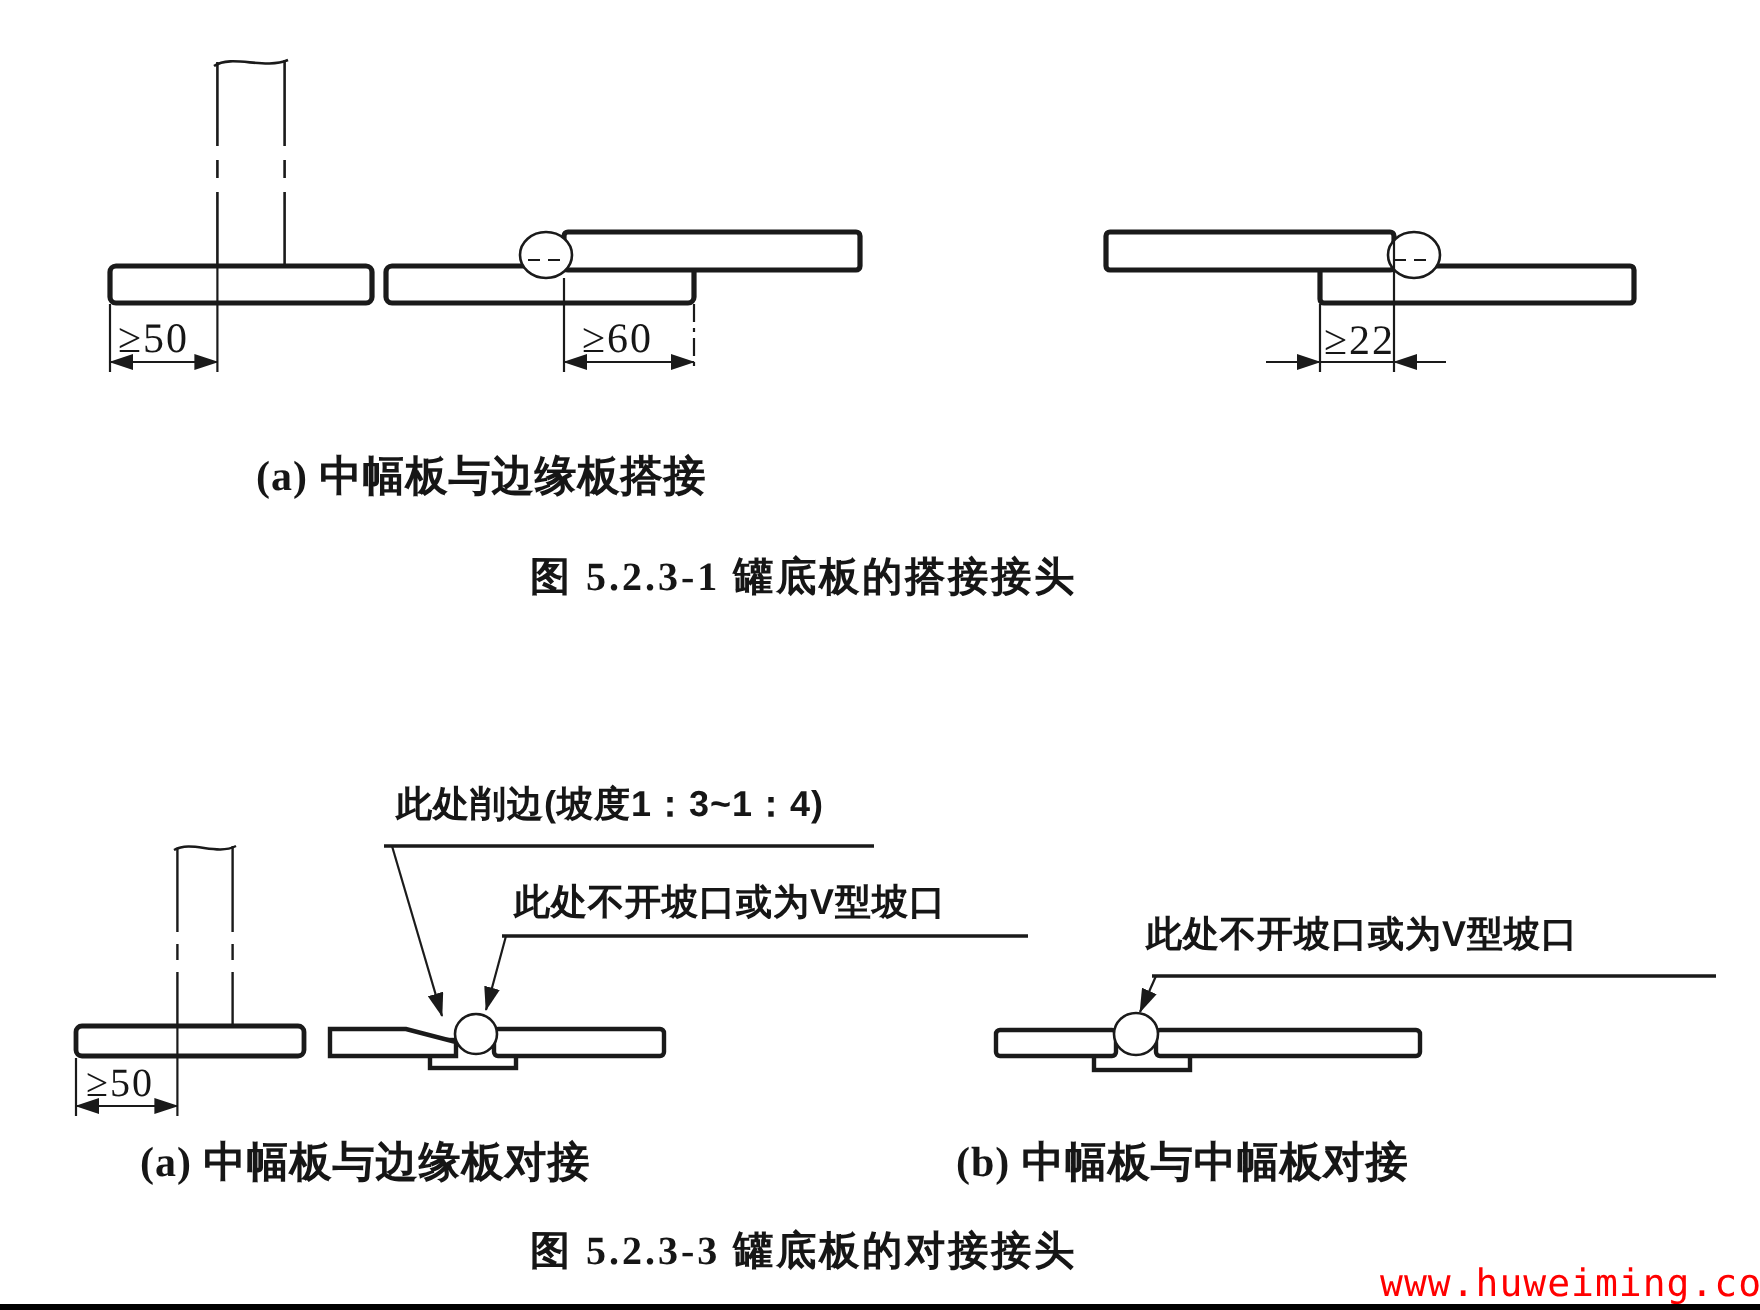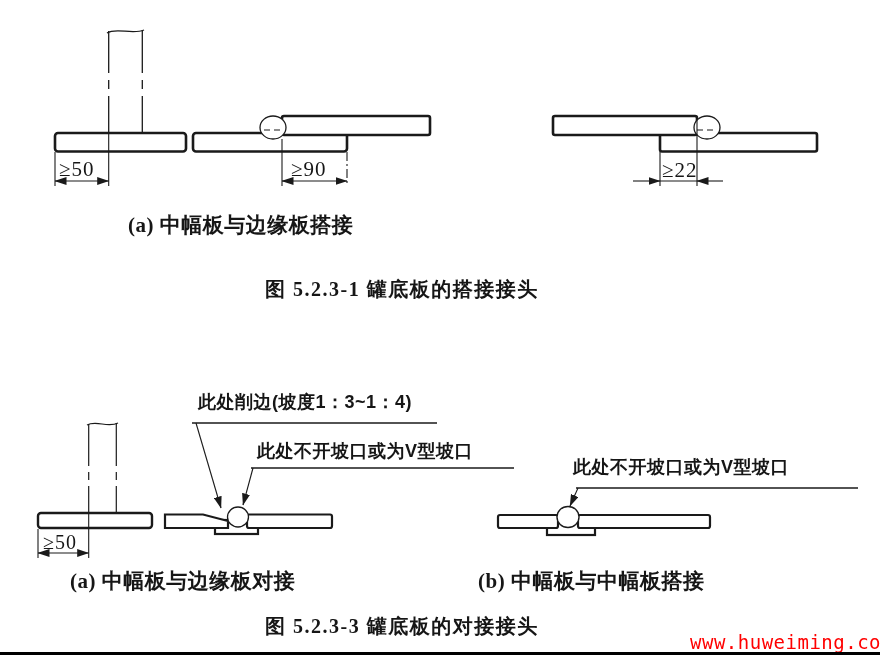--- a/index.html
+++ b/index.html
@@ -96,32 +96,32 @@
       <rect x="547" y="520" width="48" height="15" fill="#fff" stroke="#1a1a1a" stroke-width="2.2"></rect>
       <rect x="498" y="515" width="60" height="13" rx="2" fill="#fff" stroke="#1a1a1a" stroke-width="2.2"></rect>
       <rect x="578" y="515" width="132" height="13" rx="2" fill="#fff" stroke="#1a1a1a" stroke-width="2.2"></rect>
       <ellipse cx="568" cy="517" rx="11" ry="10.5" fill="#fff" stroke="#1a1a1a" stroke-width="1.3"></ellipse>
       <line x1="576" y1="488" x2="858" y2="488" stroke="#1a1a1a" stroke-width="1.7"></line>
       <line x1="578" y1="488" x2="570" y2="506" stroke="#1a1a1a" stroke-width="1.1" marker-end="url(#arr)"></line>
     </g>
   </svg>
 
   <div class="lbl dim" style="left:59px;top:158px;">≥50</div>
-  <div class="lbl dim" style="left:291px;top:158px;">≥90</div>
+  <div class="lbl dim" style="left:291px;top:158px;">≥60</div>
   <div class="lbl dim" style="left:662px;top:159px;">≥22</div>
 
-  <div class="lbl subcap" style="left:128px;top:214px;font-family:Liberation Serif, serif;">(a) 中幅板与边缘板搭接</div>
+  <div class="lbl subcap" style="left:128px;top:227px;font-family:Liberation Serif, serif;">(a) 中幅板与边缘板搭接</div>
   <div class="lbl figcap" style="left:265px;top:278px;">图 5.2.3-1  罐底板的搭接接头</div>
 
   <div class="lbl callout" style="left:198px;top:393px;">此处削边(坡度1：3~1：4)</div>
   <div class="lbl callout" style="left:257px;top:442px;">此处不开坡口或为V型坡口</div>
   <div class="lbl callout" style="left:573px;top:458px;">此处不开坡口或为V型坡口</div>
 
   <div class="lbl dim" style="left:43px;top:531px;font-size:20px;">≥50</div>
 
   <div class="lbl subcap" style="left:70px;top:570px;">(a) 中幅板与边缘板对接</div>
-  <div class="lbl subcap" style="left:478px;top:570px;">(b) 中幅板与中幅板搭接</div>
+  <div class="lbl subcap" style="left:478px;top:570px;">(b) 中幅板与中幅板对接</div>
   <div class="lbl figcap" style="left:265px;top:615px;">图 5.2.3-3  罐底板的对接接头</div>
 
   <div class="lbl watermark" style="left:690px;top:632px;color:#ff0000;">www.huweiming.com</div>
 
   <div class="bottom-rule"></div>
 </div>
 
 </body></html>

